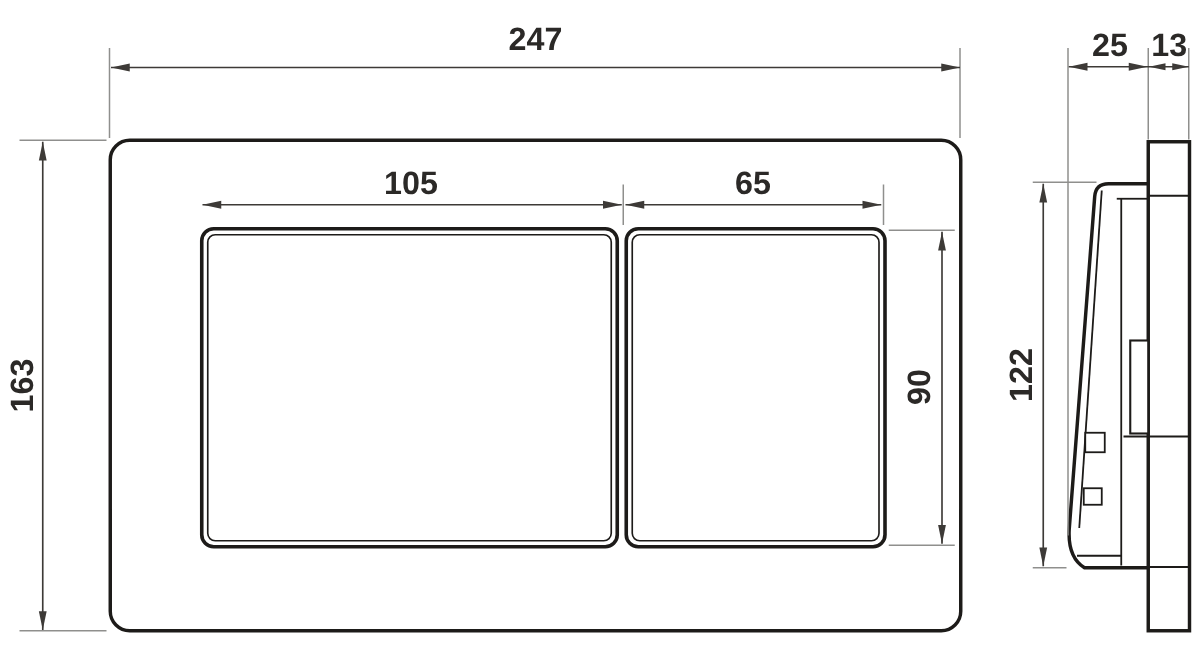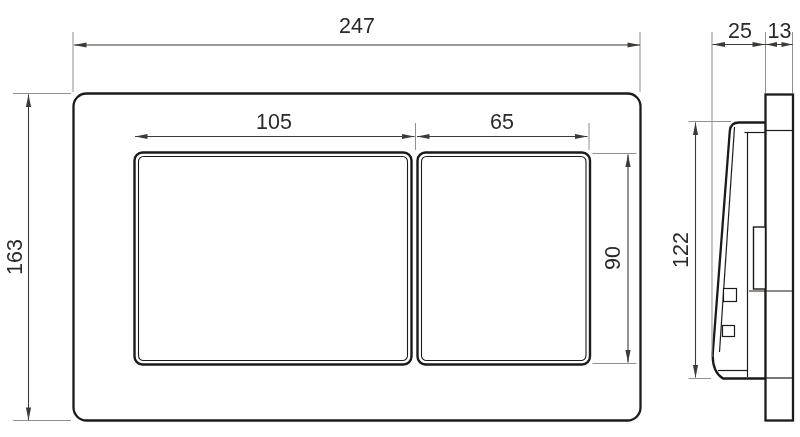--- a/index.html
+++ b/index.html
@@ -2,20 +2,21 @@
 <html><head>
 <meta charset="utf-8">
 <style>
   html,body { margin:0; padding:0; background:#ffffff; }
   .canvas {
     position:relative;
     width:800px; height:437px;
     background:#ffffff;
     font-family:"Liberation Sans", sans-serif;
     overflow:hidden;
+    font-weight:bold;
   }
   svg { display:block; }
   .outline      { fill:#ffffff; stroke:#1d1b19; stroke-width:2.3; }
   .outline-btn  { fill:#ffffff; stroke:#1d1b19; stroke-width:2.4; }
   .inner-line   { fill:none;    stroke:#1d1b19; stroke-width:1.1; }
   .detail       { fill:none;    stroke:#1d1b19; stroke-width:1.2; }
   .detail-fill  { fill:#ffffff; stroke:#1d1b19; stroke-width:1.2; }
   .block-fill   { fill:#ffffff; stroke:#1d1b19; stroke-width:1.4; }
   .dim          { fill:none;    stroke:#3d3a37; stroke-width:1.1; }
   .ext          { fill:none;    stroke:#8f8f8d; stroke-width:1;   }

